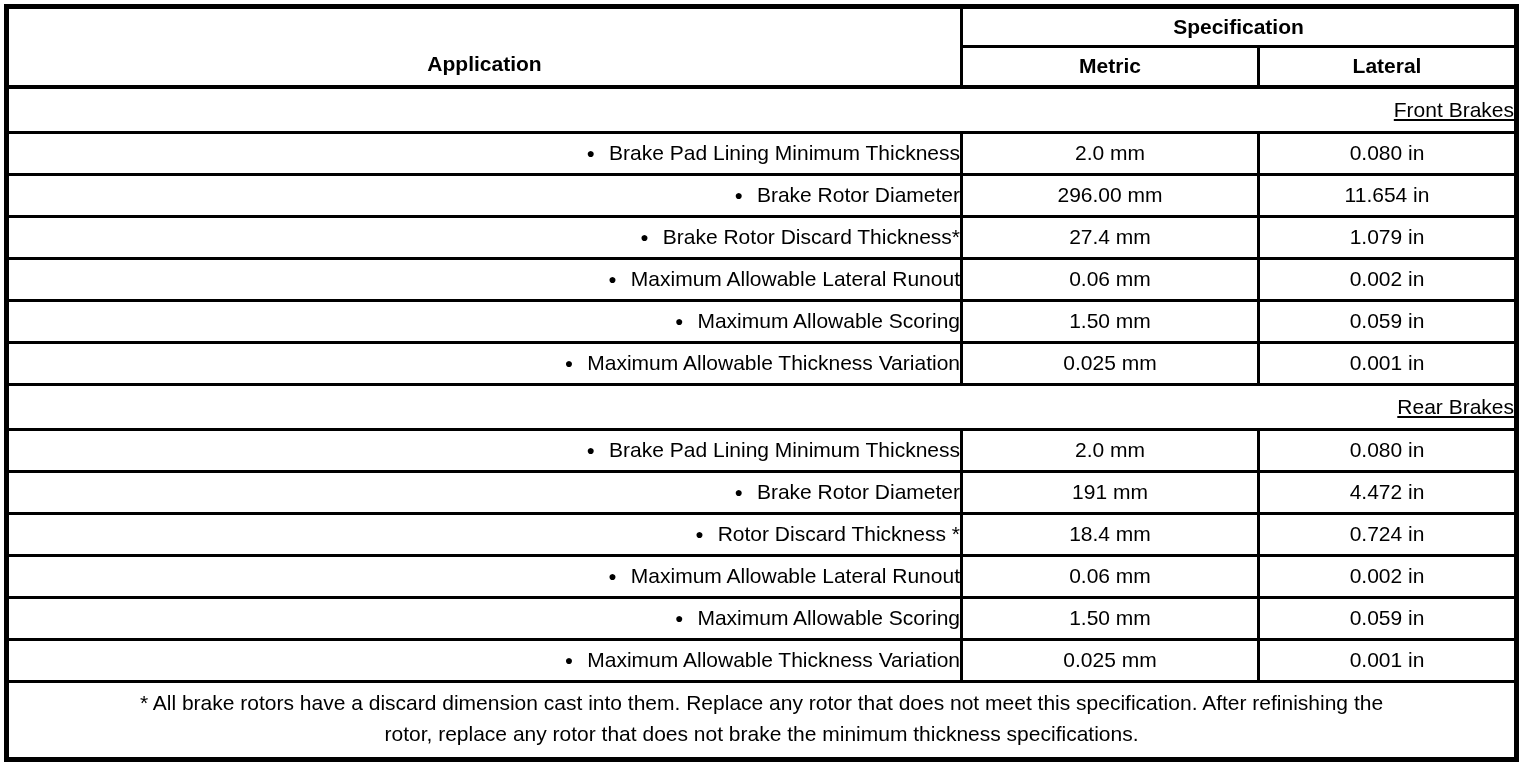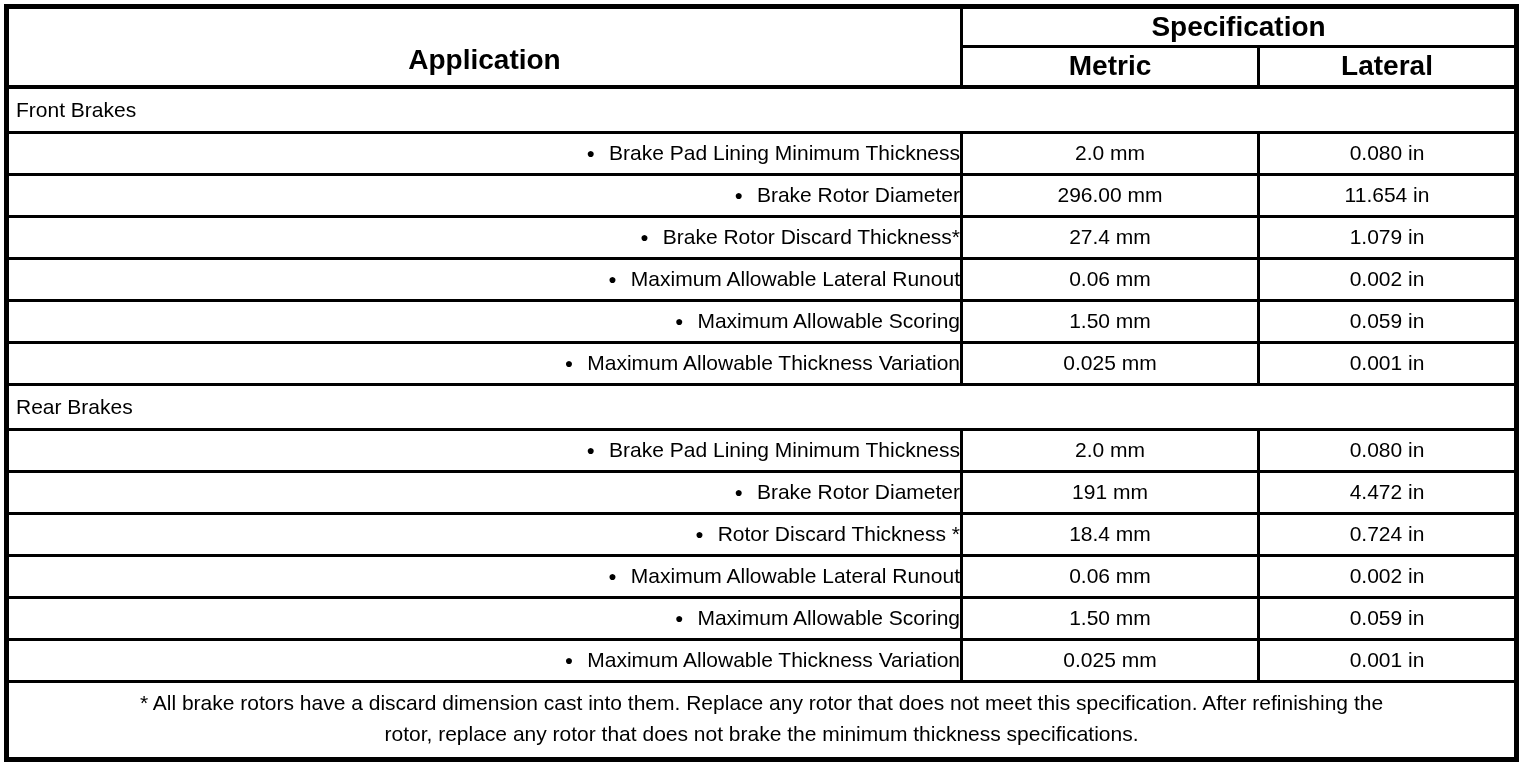--- a/index.html
+++ b/index.html
@@ -28,40 +28,41 @@
   }
   col.c-app { width: 955px; }
   col.c-metric { width: 297px; }
   col.c-english { width: 258px; }
   th, td {
     border: 3px solid #000000;
     padding: 0;
     background: #ffffff;
   }
   thead th {
-    font-size: 28px;
+    font-size: 21px;
     font-weight: bold;
     text-align: center;
     vertical-align: middle;
   }
   tr.head-row-1 { height: 40px; }
   tr.head-row-2 { height: 40px; }
   th.h-app {
     vertical-align: bottom;
     padding-bottom: 9px;
     border-bottom-width: 4px;
   }
   tr.head-row-2 th { border-bottom-width: 4px; }
   tr.section-row td {
     font-size: 21px;
     font-weight: normal;
-    text-align: left;
+    text-align: right;
     padding-left: 7px;
     height: 42px;
     vertical-align: middle;
+    text-decoration: underline;
   }
   tr.data-row { height: 42px; }
   tr.data-row td {
     font-size: 21px;
     vertical-align: middle;
   }
   td.app-cell { text-align: right; }
   .bullet {
     display: inline-block;
     font-size: 14px;

